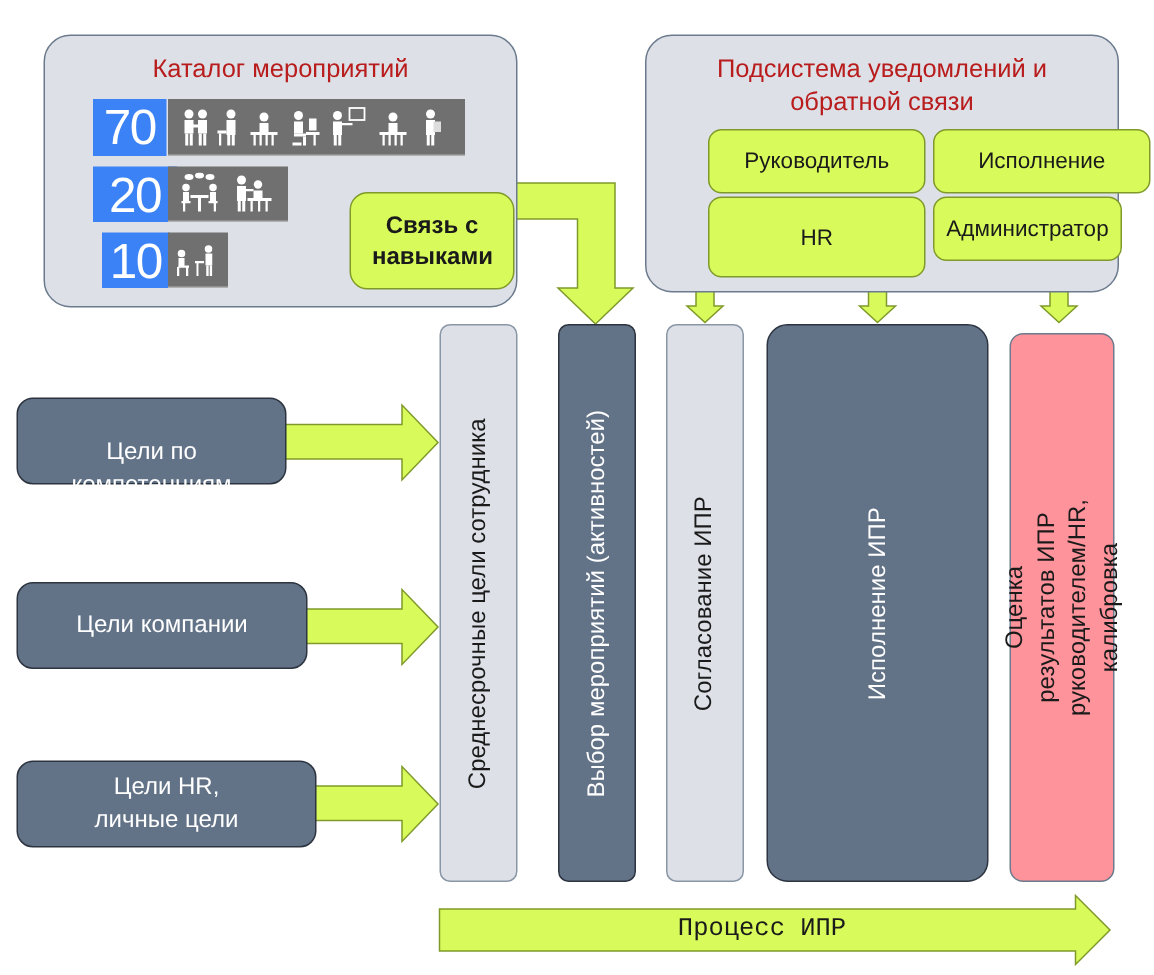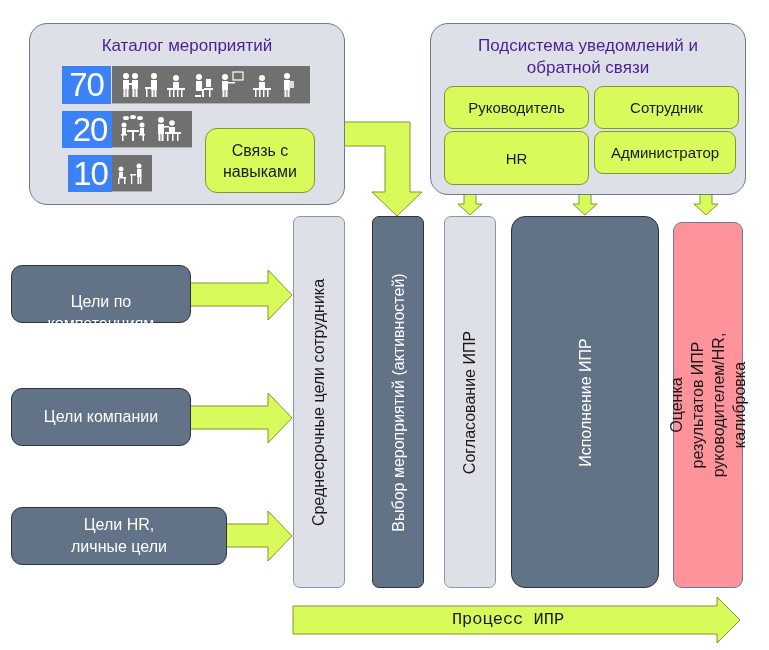--- a/index.html
+++ b/index.html
@@ -1,22 +1,22 @@
 <!DOCTYPE html>
 <html><head>
 <meta charset="utf-8">
 <style>
   html, body { margin: 0; padding: 0; background: #ffffff; }
   body { width: 769px; height: 650px; position: relative; overflow: hidden;
          font-family: "Liberation Sans", sans-serif; color: #1a1a1a; }
   .abs { position: absolute; }
   .panel { background: #dde1e7; border: 1.5px solid #6b7a8c; border-radius: 18px; box-sizing: border-box; }
-  .panel-title { position: absolute; left: 0; right: 0; text-align: center; font-size: 17px; line-height: 22px; color: #4c1d95; }
+  .panel-title { position: absolute; left: 0; right: 0; text-align: center; font-size: 17px; line-height: 22px; color: #b91c1c; }
   .lime { background: #d8fb5b; border: 1.2px solid #7f9a2a; border-radius: 9px; box-sizing: border-box;
-          display: flex; align-items: center; justify-content: center; text-align: center; font-size: 15px; line-height: 19px; color: #1a1a1a; }
+          display: flex; align-items: center; justify-content: center; text-align: center; font-size: 15px; line-height: 19px; color: #1a1a1a; margin-left: 28px; }
   .navy { background: #3b82f6; color: #fff; font-size: 33px; line-height: 38px; display: flex; align-items: center; justify-content: center; letter-spacing: -1px; }
   .strip { background: #707070; border-bottom: 1px solid #b0b0b0; display: flex; align-items: center; padding-left: 8px; gap: 9px; box-sizing: border-box; }
   .goal { background: #627287; border: 1.2px solid #2c3440; border-radius: 11px; box-sizing: border-box; color: #fff;
           display: flex; align-items: center; justify-content: center; text-align: center; font-size: 16px; line-height: 22px; }
   .col { border-radius: 7px; box-sizing: border-box; display: flex; align-items: center; justify-content: center; }
   .col.light { background: #dde1e7; border: 1.2px solid #8996a6; color: #1a1a1a; }
   .col.dark { background: #627287; border: 1.2px solid #2c3440; color: #fff; }
   .col.pink { background: #ff939b; border: 1.2px solid #6b7a8c; color: #1a1a1a; }
   .vtext { transform: rotate(-90deg); white-space: nowrap; font-size: 16px; line-height: 21px; text-align: center; }
   svg.arrows { position: absolute; left: 0; top: 0; }
@@ -162,39 +162,39 @@
       <circle cx="22" cy="5" r="2.5"></circle>
         <rect x="20" y="8" width="4.5" height="8"></rect>
         <rect x="20.5" y="16" width="1.6" height="7"></rect>
         <rect x="22.8" y="16" width="1.6" height="7"></rect>
         <rect x="13" y="13" width="6" height="1.5"></rect>
         <rect x="14" y="14" width="1.3" height="9"></rect>
     </g>
   </svg>
 </div>
 
-<div class="abs lime" style="left:205px; top:128px; width:110px; height:65px; border-radius:12px; font-size:16px; line-height:21px;">
+<div class="abs lime" style="left:205px; top:128px; width:110px; height:65px; border-radius:12px; font-size:16px; line-height:21px;font-weight:bold;">
   <span style="display:block; width:80px;">Связь с навыками</span>
 </div>
 
 <div class="abs panel" style="left:430px; top:23px; width:316px; height:172px;">
   <div class="panel-title" style="top:11px; padding:0 32px; line-height:22px;">Подсистема уведомлений и обратной связи</div>
 </div>
 <div class="abs lime" style="left:444px; top:86px; width:145px; height:43px;">Руководитель</div>
-<div class="abs lime" style="left:594px; top:86px; width:145px; height:43px;">Сотрудник</div>
+<div class="abs lime" style="left:594px; top:86px; width:145px; height:43px;">Исполнение</div>
 <div class="abs lime" style="left:444px; top:131px; width:145px; height:54px;">HR</div>
-<div class="abs lime" style="left:594px; top:131px; width:142px; height:43px;">Администратор</div>
+<div class="abs lime" style="left:594px; top:131px; width:126px; height:43px;">Администратор</div>
 
 <div class="abs goal" style="left:11px; top:265px; width:180px; height:58px;">
   <span style="display:block; width:130px;margin-top:37px;">Цели по компетенциям</span>
 </div>
-<div class="abs goal" style="left:11px; top:388px; width:180px; height:58px;">
+<div class="abs goal" style="left:11px; top:388px; width:194px; height:58px;">
   <span>Цели компании</span>
 </div>
-<div class="abs goal" style="left:11px; top:507px; width:216px; height:58px;">
+<div class="abs goal" style="left:11px; top:507px; width:200px; height:58px;">
   <span style="display:block; width:110px;">Цели HR, личные цели</span>
 </div>
 
 <div class="abs col light" style="left:293px; top:216px; width:52px; height:372px;">
   <div class="vtext">Среднесрочные цели сотрудника</div>
 </div>
 <div class="abs col dark" style="left:372px; top:216px; width:52px; height:372px;">
   <div class="vtext">Выбор мероприятий (активностей)</div>
 </div>
 <div class="abs col light" style="left:444px; top:216px; width:52px; height:372px;">

